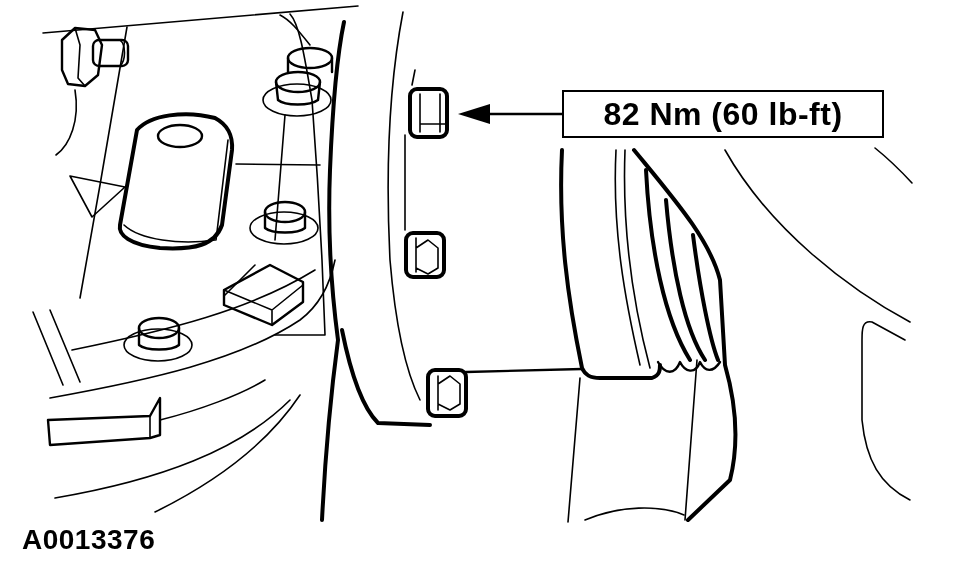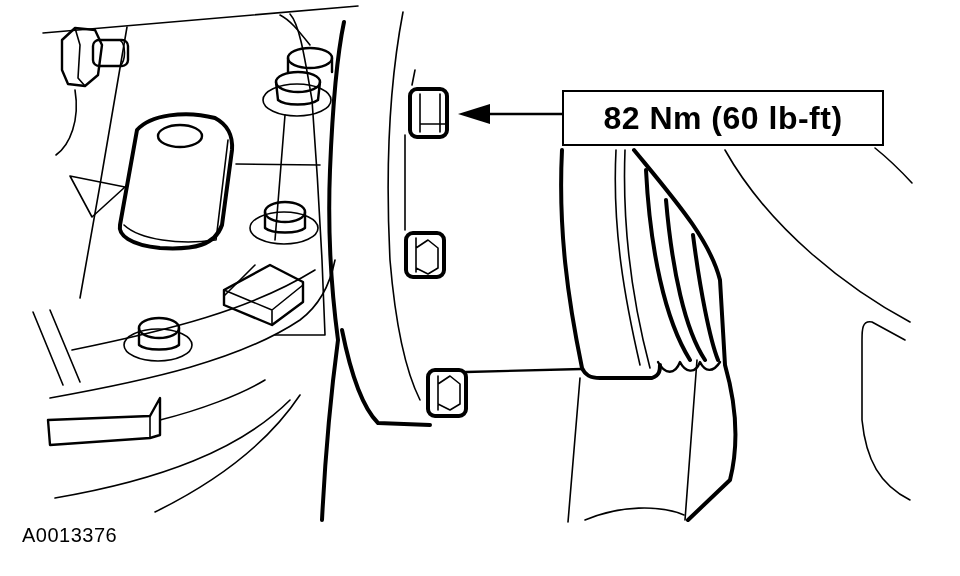--- a/index.html
+++ b/index.html
@@ -3,32 +3,32 @@
   <meta charset="utf-8">
   <style>
     html, body { margin: 0; padding: 0; background: #ffffff; }
     body { width: 960px; height: 576px; position: relative; overflow: hidden; }
     #drawing { position: absolute; left: 0; top: 0; width: 960px; height: 576px; }
     .ln { fill: none; stroke: #000; stroke-linecap: round; stroke-linejoin: round; }
     .thin { stroke-width: 1.6; }
     .med { stroke-width: 2.4; }
     .thick { stroke-width: 4; }
     .callout-box {
-      position: absolute; left: 562px; top: 90px; width: 322px; height: 56px;
+      position: absolute; left: 562px; top: 90px; width: 322px; height: 48px;
       border: 2px solid #000; background: #fff; box-sizing: border-box;
       display: flex; align-items: center; justify-content: center;
     }
     .callout-text {
       font-family: "Liberation Sans", sans-serif; font-weight: bold;
       font-size: 32px; color: #000; letter-spacing: 0.5px; white-space: nowrap;
     }
     .figure-id {
       position: absolute; left: 22px; top: 524px;
-      font-family: "Liberation Sans", sans-serif; font-weight: normal;
-      font-size: 20px; color: #000; letter-spacing: 0.5px;
+      font-family: "Liberation Sans", sans-serif; font-weight: bold;
+      font-size: 28px; color: #000; letter-spacing: 0.5px;
     }
   </style>
 </head>
 <body>
 
 <svg id="drawing" viewBox="0 0 960 576" xmlns="http://www.w3.org/2000/svg">
 
   <g>
     <path class="ln thin" d="M43,33 L358,6"></path>
     <path class="ln thin" d="M127,27 L100,185 L80,298"></path>

